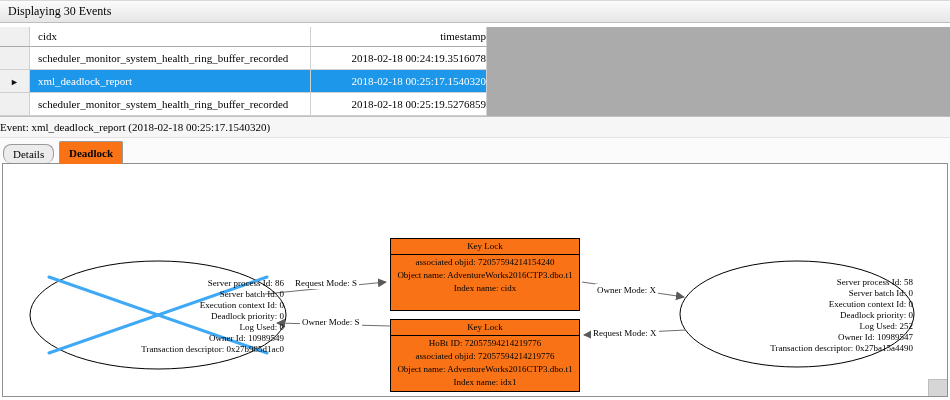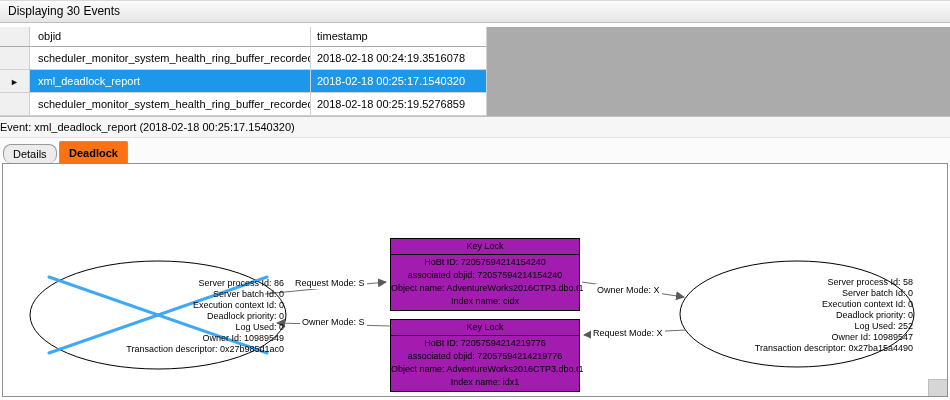--- a/index.html
+++ b/index.html
@@ -1,21 +1,21 @@
 <!DOCTYPE html>
 <html style="--selection-bg: #1C97EA; --selection-text: #FFFFFF; --victim-cross: #3FA9F5; --grid-filler: #ABABAB; --arrow: #6E6E6E;"><head>
 <meta charset="utf-8">
 <style>
   * { box-sizing: border-box; margin: 0; padding: 0; }
   html,body { background:#fff; }
   .screen {
     position: relative;
     width: 950px; height: 400px;
     background: #fff;
-    font-family: Liberation Sans, sans-serif;
+    font-family: Liberation Serif, serif;
     overflow: hidden;
     color:#000;
   }
 
   
   .topbar {
     position:absolute; top:0; left:0; right:0; height:23px;
     background: linear-gradient(#fbfbfb, #e6e6e6);
     border-bottom: 1px solid #bdbdbd;
     border-top: 1px solid #d9d9d9;
@@ -34,21 +34,21 @@
     font-size: 11px;
     line-height: 22px;
     white-space: nowrap; overflow: hidden;
     border-right: 1px solid #d0d0d0;
     border-bottom: 1px solid #d0d0d0;
     background:#fff;
   }
   .header-row .cell { line-height:19px; border-bottom:1px solid #ababab; }
   .cell.gutter { width:30px; background:#f0f0f0; text-align:center; color:#111; flex:none; }
   .cell.namecol { width:281px; padding-left:8px; flex:none; }
-  .cell.tscol  { width:176px; padding-left:6px; flex:none; }
+  .cell.tscol  { width:176px; padding-left:6px; flex:none;text-align:right; }
   .cell.filler { flex:1; background:transparent; border:none; }
   .grid-row.selected .namecol,
   .grid-row.selected .tscol {
     background: var(--selection-bg, #1c97ea);
     color: var(--selection-text, #fff);
   }
   .row-marker { font-size:9px; line-height:22px; }
 
   
   .event-bar {
@@ -87,21 +87,21 @@
   .cross { stroke: var(--victim-cross, #3fa9f5); stroke-width:3; stroke-linecap:round; }
   .edge { stroke: var(--arrow, #6e6e6e); stroke-width:1.2; }
 
   .node-text { position:absolute; text-align:right; font-size:9px; line-height:11px; }
   .node-text div { white-space:nowrap; }
   .node-text.left  { left:29px;  top:114px; width:252px; }
   .node-text.right { left:678px; top:113px; width:232px; }
 
   .lock {
     position:absolute; width:190px; height:73px;
-    border:1px solid #000; background:#a21caf; text-align:center;
+    border:1px solid #000; background:#f97316; text-align:center;
   }
   .lock.top    { left:387px; top:74px; }
   .lock.bottom { left:387px; top:155px; }
   .lock-title { font-size:9px; line-height:15px; border-bottom:1px solid #000; }
   .lock-line  { font-size:9px; line-height:13px; white-space:nowrap; }
   .lock-body { padding-top:1px; }
 
   .edge-label {
     position:absolute; font-size:9px; line-height:12px;
     background:#fff; padding:0 2px; white-space:nowrap;
@@ -121,21 +121,21 @@
 
 <div class="screen">
 
   <div class="topbar">
     <span>Displaying 30 Events</span>
   </div>
 
   <div class="grid">
     <div class="grid-row header-row">
       <div class="cell gutter"></div>
-      <div class="cell namecol">objid</div>
+      <div class="cell namecol">cidx</div>
       <div class="cell tscol">timestamp</div>
       <div class="cell filler"></div>
     </div>
 
     <div class="grid-row">
       <div class="cell gutter"></div>
       <div class="cell namecol">scheduler_monitor_system_health_ring_buffer_recorded</div>
       <div class="cell tscol">2018-02-18 00:24:19.3516078</div>
       <div class="cell filler"></div>
     </div>
@@ -203,21 +203,20 @@
       <div>Execution context Id: 0</div>
       <div>Deadlock priority: 0</div>
       <div>Log Used: 252</div>
       <div>Owner Id: 10989547</div>
       <div>Transaction descriptor: 0x27ba15a4490</div>
     </div>
 
     <div class="lock top">
       <div class="lock-title">Key Lock</div>
       <div class="lock-body">
-        <div class="lock-line">HoBt ID: 72057594214154240</div>
         <div class="lock-line">associated objid: 72057594214154240</div>
         <div class="lock-line">Object name: AdventureWorks2016CTP3.dbo.t1</div>
         <div class="lock-line">Index name: cidx</div>
       </div>
     </div>
 
     <div class="lock bottom">
       <div class="lock-title">Key Lock</div>
       <div class="lock-body">
         <div class="lock-line">HoBt ID: 72057594214219776</div>

